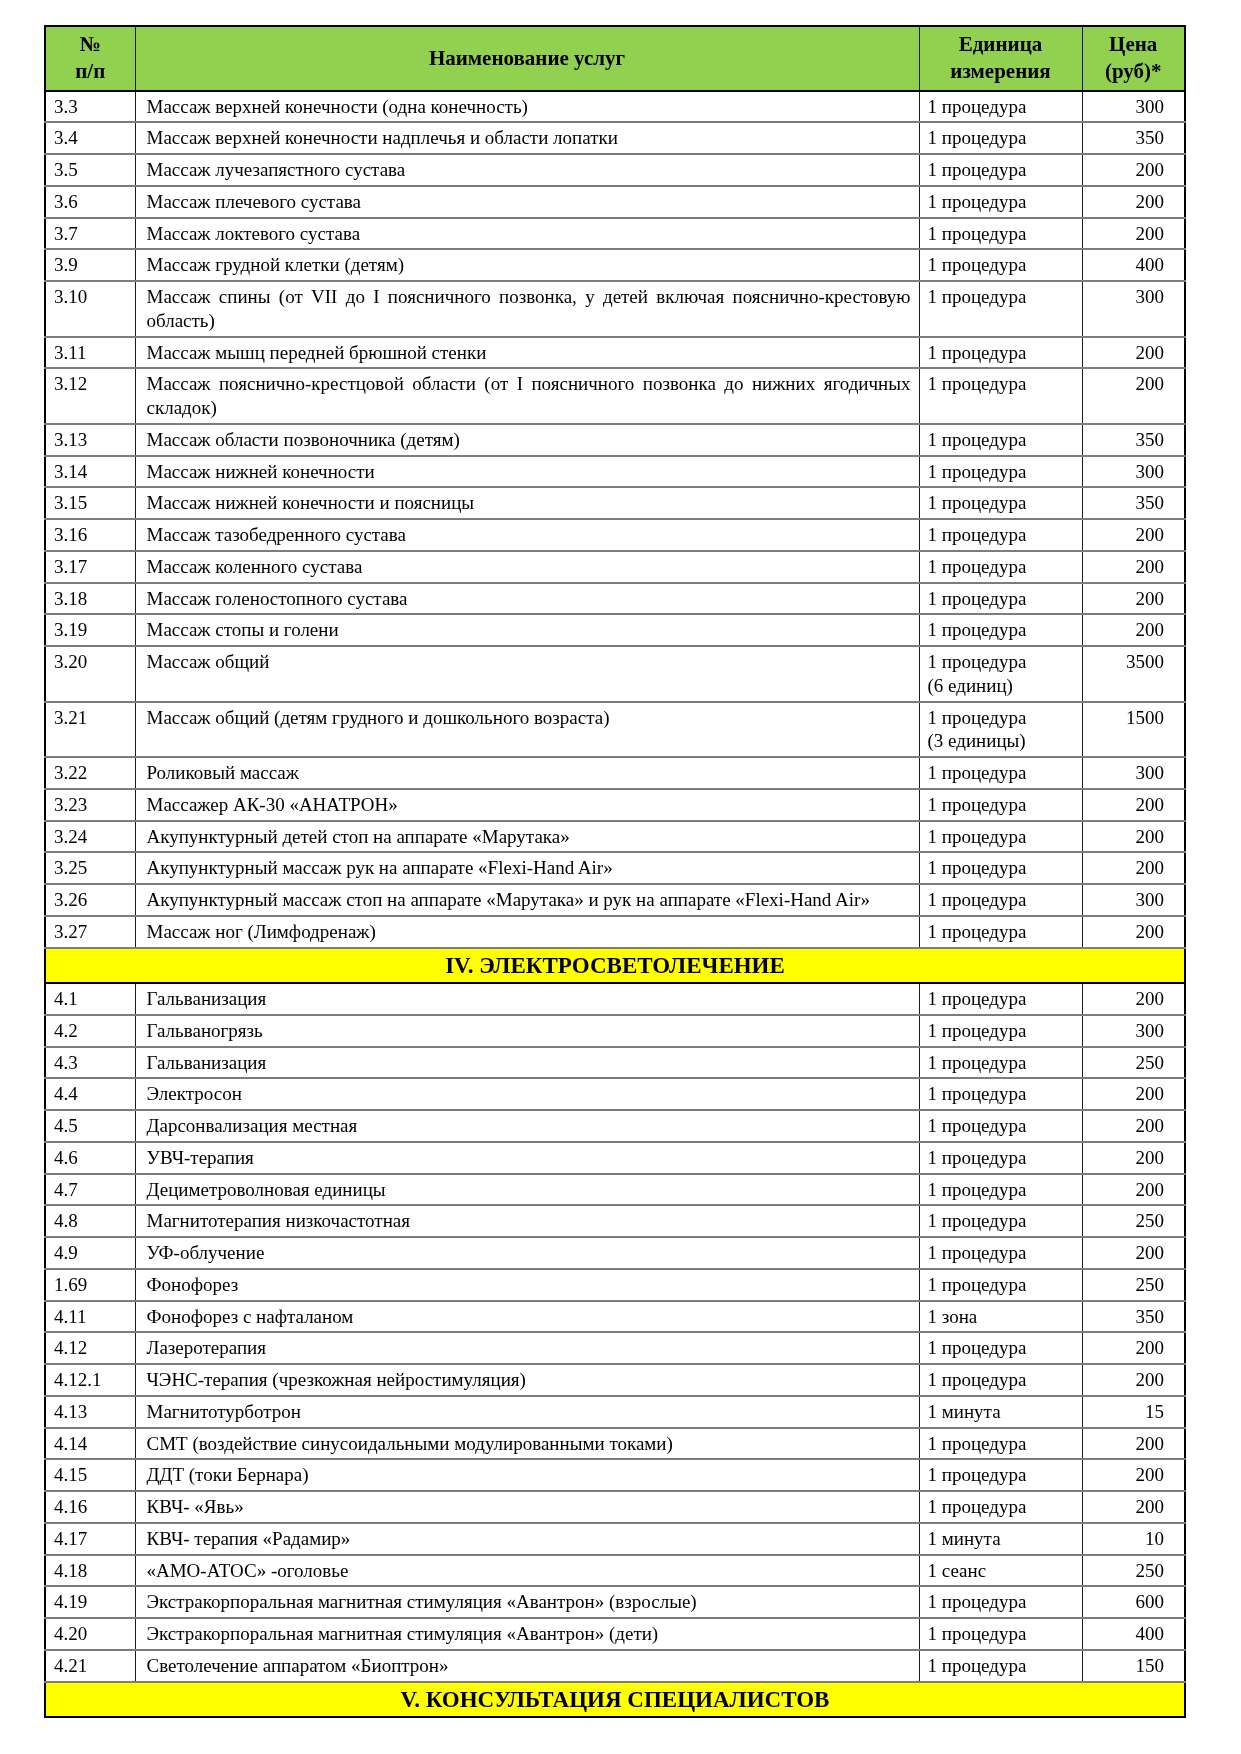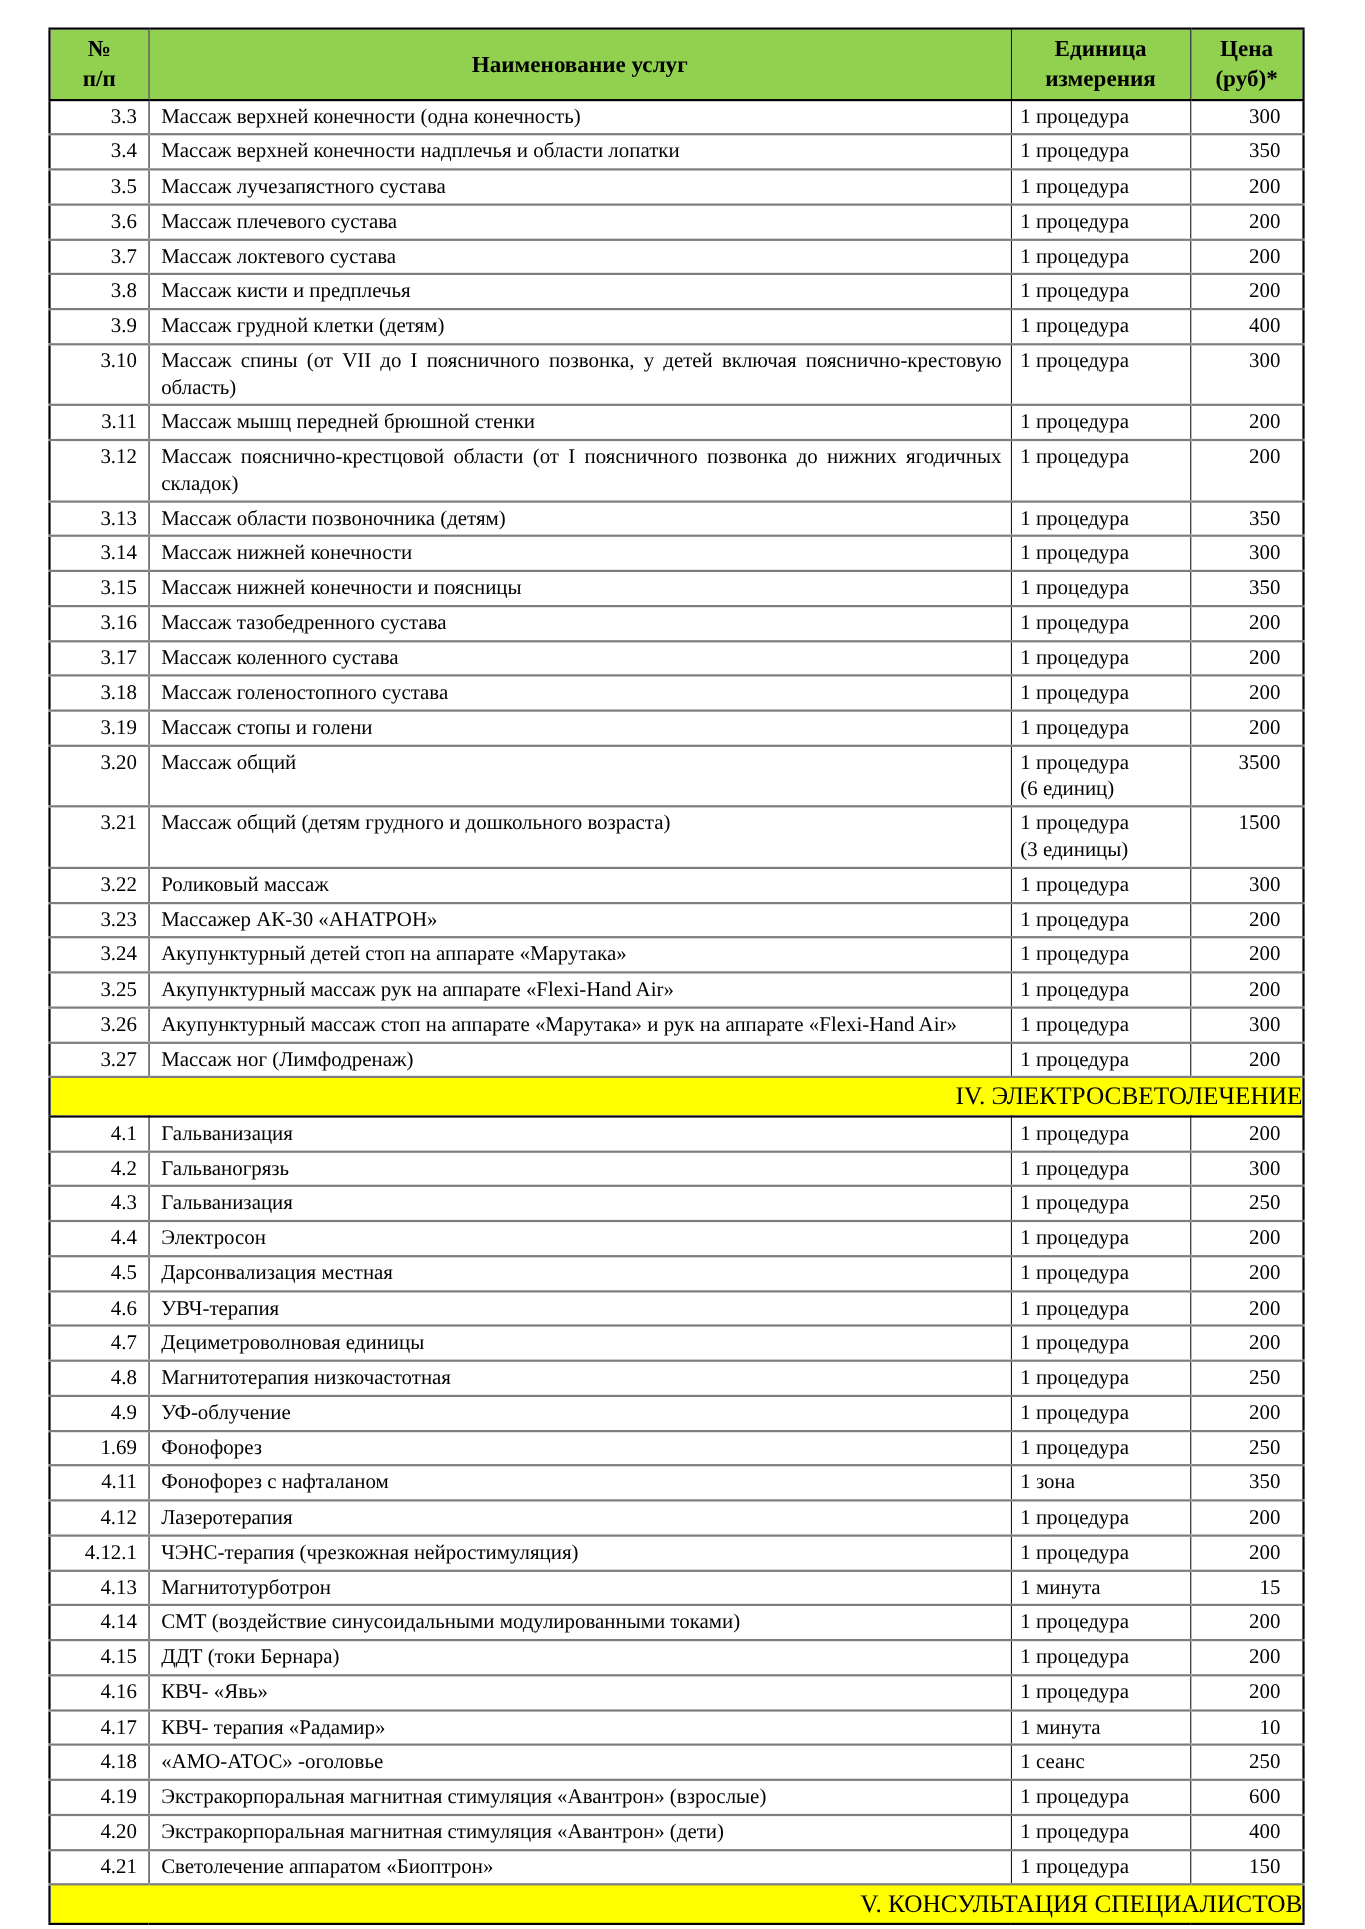--- a/index.html
+++ b/index.html
@@ -37,28 +37,28 @@
     background: var(--header-bg, #92D050);
     font-weight: bold;
     font-size: 21px;
     line-height: 1.3;
     text-align: center;
     vertical-align: middle;
     border-top: 2px solid #000000;
     border-bottom: 2px solid #000000;
     padding: 4px 4px;
   }
-  td.c-num   { text-align: right; padding-right: 10px; }
+  td.c-num   { text-align: left; padding-right: 10px; }
   td.c-name  { text-align: justify; padding-left: 11px; }
   td.c-unit  { text-align: justify; }
   td.c-price { text-align: right; padding-right: 20px; }
   td.c-section {
     background: var(--section-bg, #FFFF00);
-    text-align: right;
-    font-weight: normal;
+    text-align: center;
+    font-weight: bold;
     font-size: 23px;
     line-height: 1.2;
     border-top: 2px solid #000000;
     border-bottom: 2px solid #000000;
     padding: 3px 0;
     white-space: normal;
   }
 </style>
 </head>
 <body>
@@ -111,26 +111,20 @@
     <td class="c-price">200</td>
   </tr>
 
   <tr>
     <td class="c-num">3.7</td>
     <td class="c-name">Массаж локтевого сустава</td>
     <td class="c-unit">1 процедура</td>
     <td class="c-price">200</td>
   </tr>
 
-  <tr>
-    <td class="c-num">3.8</td>
-    <td class="c-name">Массаж кисти и предплечья</td>
-    <td class="c-unit">1 процедура</td>
-    <td class="c-price">200</td>
-  </tr>
 
   <tr>
     <td class="c-num">3.9</td>
     <td class="c-name">Массаж грудной клетки (детям)</td>
     <td class="c-unit">1 процедура</td>
     <td class="c-price">400</td>
   </tr>
 
   <tr>
     <td class="c-num">3.10</td>

